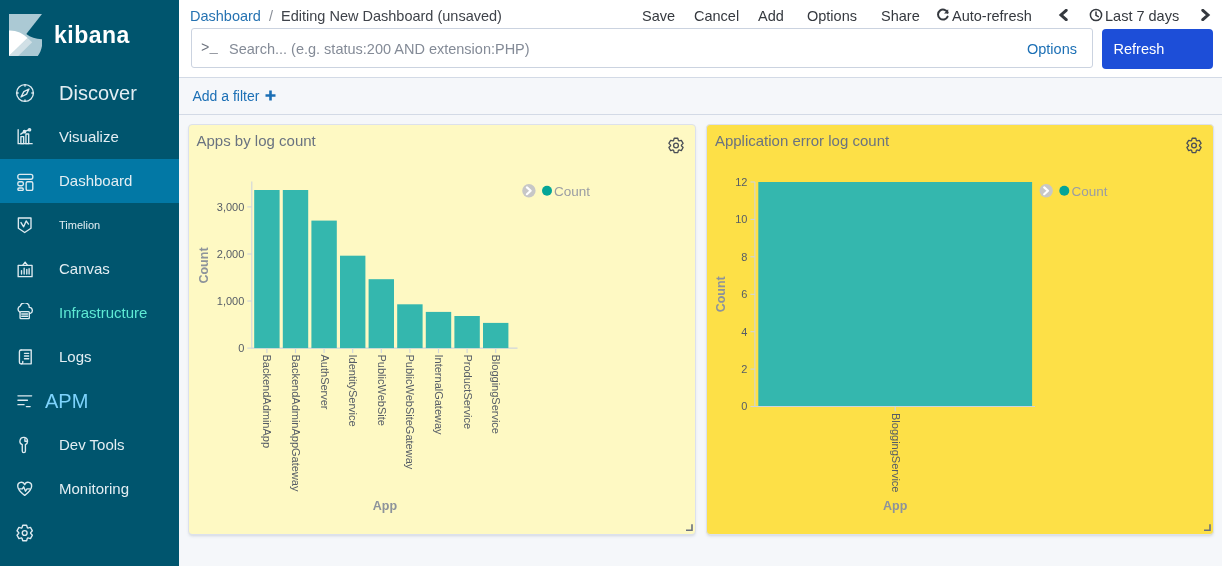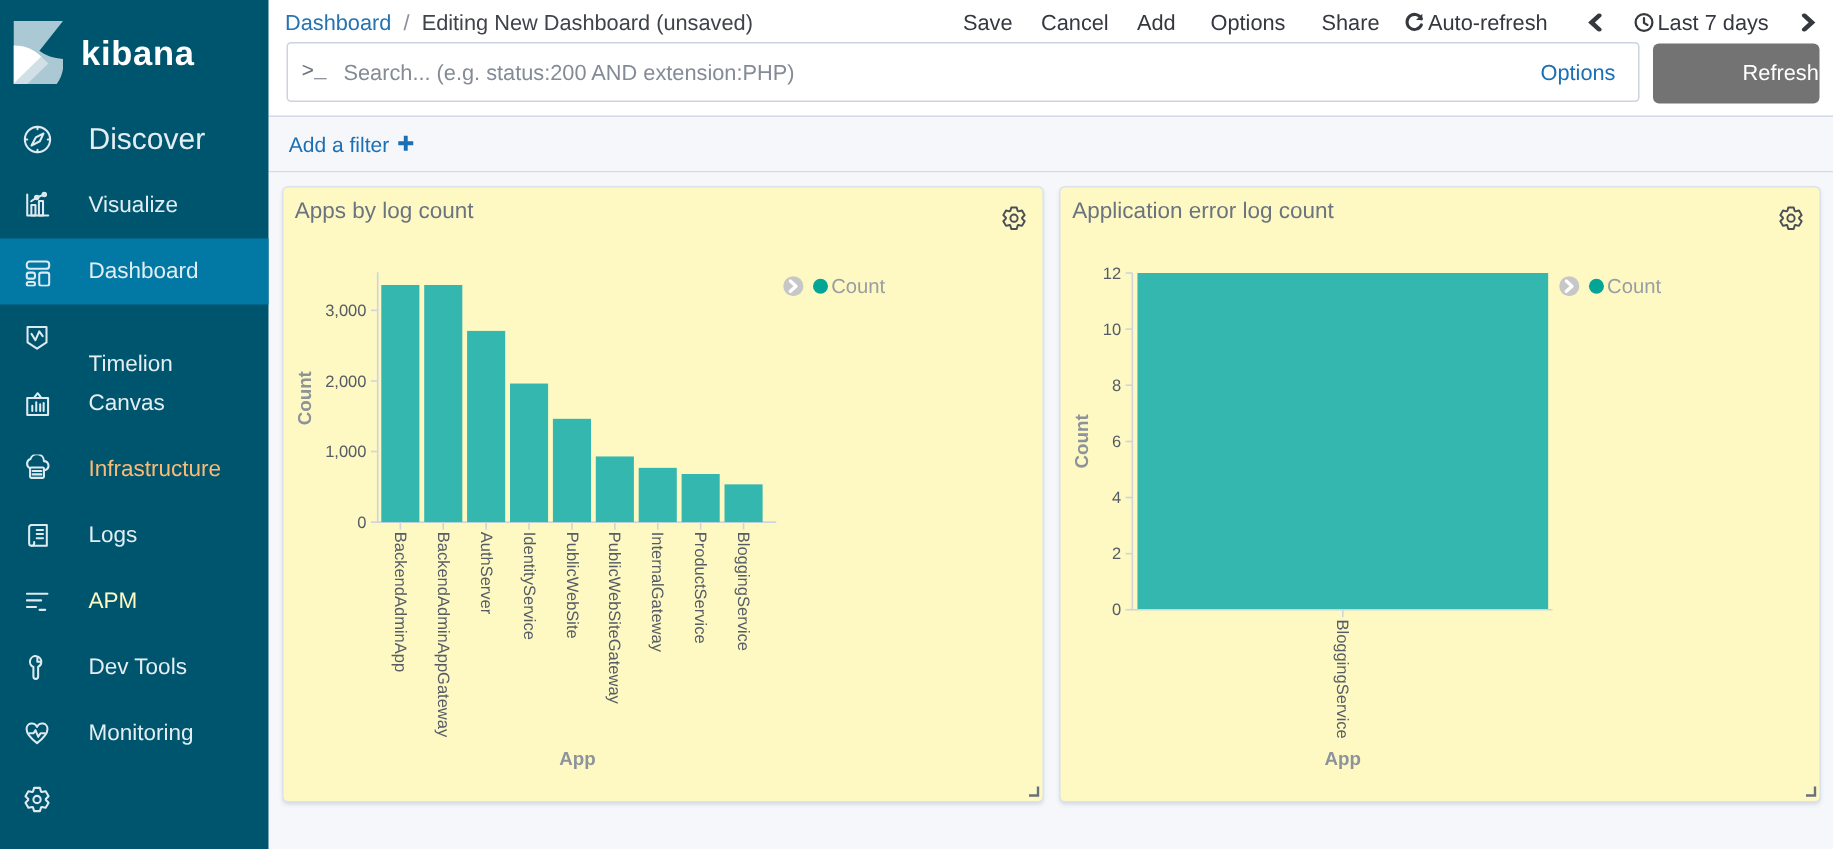--- a/index.html
+++ b/index.html
@@ -30,21 +30,21 @@
     <path d="M7,4 L7,7.3 L9.3,8.6" stroke="#35393F" fill="none" stroke-linecap="round" stroke-width="1.5"></path>
   </svg>
 <svg style="position:absolute;left:1200px;top:9px" width="11" height="12" viewBox="0 0 11 12">
     <path d="M2.8,1.3 L8,6 L2.8,10.7" stroke="#35393F" fill="none" stroke-linecap="round" stroke-width="3"></path>
   </svg>
 
 <div class="abs" style="left:190.5px;top:28px;width:902px;height:40px;background:#fff;border:1px solid #CBD3E0;border-radius:3px;"></div>
 <div class="abs" style="left:201px;top:40px;font-size:14px;color:#6D737E;font-family:'Liberation Mono',monospace;">&gt;_</div>
 <div class="abs" style="left:229px;top:41px;font-size:14.5px;color:#848B97;">Search... (e.g. status:200 AND extension:PHP)</div>
 <div class="abs" style="left:1027px;top:41px;font-size:14.5px;color:#1B6FB5;">Options</div>
-<div class="abs" style="left:1101.5px;top:28.5px;width:111px;height:40px;background:#737373;border-radius:4px;color:#fff;font-size:14.5px;text-align:right;line-height:40px;padding-left:12px;">Refresh</div>
+<div class="abs" style="left:1101.5px;top:28.5px;width:111px;height:40px;background:#1d4ed8;border-radius:4px;color:#fff;font-size:14.5px;text-align:left;line-height:40px;padding-left:12px;">Refresh</div>
 
 <div class="abs" style="left:192.5px;top:88px;font-size:14px;color:#1B6FB5;">Add a filter <svg width="11" height="11" viewBox="0 0 11 11" style="margin-left:2px">
       <path d="M5.5,0.5 L5.5,10.5 M0.5,5.5 L10.5,5.5" stroke="#1B6FB5" stroke-width="2.6"></path>
     </svg></div>
 
 <div style="position:absolute;left:187.5px;top:123.5px;width:508.6px;height:411.5px;background:#fef9c3;border:1px solid #DCE1EC;border-radius:4px;box-shadow:0 2px 3px -1px rgba(120,135,160,0.3);">
 <div style="position:absolute;left:8px;top:7px;font-size:15px;color:#6A7380;">Apps by log count</div>
 <svg style="position:absolute;right:11.5px;top:12.5px" width="16" height="17" viewBox="0 0 16 16.5">
       <path d="M5.55,3.39 L6.21,1.02 L9.79,1.02 L10.45,3.39 L10.94,3.67 L13.32,3.06 L15.11,6.16 L13.39,7.92 L13.39,8.48 L15.11,10.24 L13.32,13.34 L10.94,12.73 L10.45,13.01 L9.79,15.38 L6.21,15.38 L5.55,13.01 L5.06,12.73 L2.68,13.34 L0.89,10.24 L2.61,8.48 L2.61,7.92 L0.89,6.16 L2.68,3.06 L5.06,3.67 Z" stroke="#4A4F57" stroke-width="1.3" fill="none" stroke-linejoin="round"></path>
       <circle cx="8" cy="8.2" r="2.4" stroke="#4A4F57" stroke-width="1.3" fill="none"></circle>
@@ -88,21 +88,21 @@
       <text transform="translate(304.1,230.5) rotate(90)" font-size="11" fill="#555C66">BloggingService</text>
       <text transform="translate(19.5,141.5) rotate(-90)" font-size="12.5" font-weight="bold" fill="#8D939B" text-anchor="middle">Count</text>
       <text x="197" y="386" font-size="12.5" font-weight="bold" fill="#8D939B" text-anchor="middle">App</text>
       <circle cx="340.90000000000003" cy="66.8" r="6.7" fill="#C7C7C7"></circle>
       <path d="M338.90000000000003,63.4 L342.7,66.8 L338.90000000000003,70.2" fill="none" stroke="#FFFFFF" stroke-width="2.2" stroke-linecap="round" stroke-linejoin="round"></path>
       <circle cx="359.0" cy="66.8" r="5" fill="#04A597"></circle>
       <text x="366.1" y="71.5" font-size="13.5" fill="#9A9DA3">Count</text>
 <path d="M498,406.3 L504,406.3 L504,400.3" stroke="#69707D" stroke-width="1.6" fill="none"></path>
     </svg>
 </div>
-<div style="position:absolute;left:705.9px;top:123.5px;width:508.6px;height:411.5px;background:#fef9c3;border:1px solid #DCE1EC;border-radius:4px;box-shadow:0 2px 3px -1px rgba(120,135,160,0.3);">
+<div style="position:absolute;left:705.9px;top:123.5px;width:508.6px;height:411.5px;background:#fde047;border:1px solid #DCE1EC;border-radius:4px;box-shadow:0 2px 3px -1px rgba(120,135,160,0.3);">
 <div style="position:absolute;left:8px;top:7px;font-size:15px;color:#6A7380;">Application error log count</div>
 <svg style="position:absolute;right:11.5px;top:12.5px" width="16" height="17" viewBox="0 0 16 16.5">
       <path d="M5.55,3.39 L6.21,1.02 L9.79,1.02 L10.45,3.39 L10.94,3.67 L13.32,3.06 L15.11,6.16 L13.39,7.92 L13.39,8.48 L15.11,10.24 L13.32,13.34 L10.94,12.73 L10.45,13.01 L9.79,15.38 L6.21,15.38 L5.55,13.01 L5.06,12.73 L2.68,13.34 L0.89,10.24 L2.61,8.48 L2.61,7.92 L0.89,6.16 L2.68,3.06 L5.06,3.67 Z" stroke="#4A4F57" stroke-width="1.3" fill="none" stroke-linejoin="round"></path>
       <circle cx="8" cy="8.2" r="2.4" stroke="#4A4F57" stroke-width="1.3" fill="none"></circle>
     </svg>
 <svg style="position:absolute;left:-1px;top:-1px" width="507" height="410" viewBox="0 0 507 410" font-family="Liberation Sans, sans-serif">
       <rect x="52.3" y="58" width="273.8" height="224.5" fill="#34B7AE"></rect>
       <path d="M48.9,58 L48.9,282.5 L329,282.5" stroke="#D0D5DD" stroke-width="1.1" fill="none"></path>
       <line x1="44.4" y1="282.5" x2="48.9" y2="282.5" stroke="#D0D5DD" stroke-width="1.1"></line>
       <text x="41.4" y="286.3" font-size="11" fill="#555C66" text-anchor="end">0</text>
@@ -165,51 +165,51 @@
         <rect x="10.6" y="10.2" width="6.3" height="8.3" rx="1.4" stroke="#DDEAF0" stroke-width="1.3" fill="none" stroke-linecap="round" stroke-linejoin="round"></rect>
         <rect x="2.7" y="16.2" width="5.2" height="2.3" rx="1.1" stroke="#DDEAF0" stroke-width="1.3" fill="none" stroke-linecap="round" stroke-linejoin="round"></rect>
       </svg>
       <div style="position:absolute;left:59px;top:0;height:44px;line-height:44px;font-size:15px;color:#E3EEF3;">Dashboard</div>
     </div>
 <div style="position:absolute;left:0;top:203px;width:179px;height:44px;">
       <svg style="position:absolute;left:15px;top:12px" width="20" height="20" viewBox="0 0 19 19">
         <path d="M3.2,2.8 L15.2,2.8 L15.2,12.6 L9.2,16.6 L3.2,12.6 Z" stroke="#DDEAF0" stroke-width="1.3" fill="none" stroke-linecap="round" stroke-linejoin="round"></path>
         <path d="M5.7,7.2 L8.2,11.2 L10.6,5.6 L12.8,8.6" stroke="#DDEAF0" stroke-width="1.3" fill="none" stroke-linecap="round" stroke-linejoin="round"></path>
       </svg>
-      <div style="position:absolute;left:59px;top:0;height:44px;line-height:44px;font-size:15px;color:#E3EEF3;margin-top:18px;">Timelion</div>
+      <div style="position:absolute;left:59px;top:0;height:44px;line-height:44px;font-size:11px;color:#E3EEF3;">Timelion</div>
     </div>
 <div style="position:absolute;left:0;top:247px;width:179px;height:44px;">
       <svg style="position:absolute;left:15px;top:12px" width="20" height="20" viewBox="0 0 19 19">
         <rect x="3" y="6" width="13.2" height="10.8" stroke="#DDEAF0" stroke-width="1.3" fill="none" stroke-linecap="round" stroke-linejoin="round"></rect>
         <path d="M7.3,6 L9.6,3 L11.9,6" stroke="#DDEAF0" stroke-width="1.3" fill="none" stroke-linecap="round" stroke-linejoin="round"></path>
         <path d="M6.2,14.2 L6.2,11 M8.7,14.2 L8.7,8.8 M11.2,14.2 L11.2,10 M13.4,14.2 L13.4,9.2" stroke="#DDEAF0" stroke-width="1.3" fill="none" stroke-linecap="round" stroke-linejoin="round"></path>
       </svg>
       <div style="position:absolute;left:59px;top:0;height:44px;line-height:44px;font-size:15px;color:#E3EEF3;">Canvas</div>
     </div>
 <div style="position:absolute;left:0;top:291px;width:179px;height:44px;">
       <svg style="position:absolute;left:15px;top:12px" width="20" height="20" viewBox="0 0 19 19">
         <path d="M4.6,8.6 A3.1,3.1 0 0 1 5,2.9 A4.4,4.4 0 0 1 13.6,4.2 A2.9,2.9 0 0 1 14.6,9.8" stroke="#DDEAF0" stroke-width="1.3" fill="none" stroke-linecap="round" stroke-linejoin="round"></path>
         <rect x="4.8" y="8.2" width="8.8" height="6.6" rx="0.8" stroke="#DDEAF0" stroke-width="1.3" fill="none" stroke-linecap="round" stroke-linejoin="round"></rect>
         <path d="M6.4,10.4 L12,10.4 M6.4,12.6 L12,12.6" stroke="#DDEAF0" stroke-width="1.3" fill="none" stroke-linecap="round" stroke-linejoin="round"></path>
       </svg>
-      <div style="position:absolute;left:59px;top:0;height:44px;line-height:44px;font-size:15px;color:#fdba74;">Infrastructure</div>
+      <div style="position:absolute;left:59px;top:0;height:44px;line-height:44px;font-size:15px;color:#5eead4;">Infrastructure</div>
     </div>
 <div style="position:absolute;left:0;top:335px;width:179px;height:44px;">
       <svg style="position:absolute;left:15px;top:12px" width="20" height="20" viewBox="0 0 19 19">
         <path d="M5.8,2.8 L15.4,2.8 L15.4,16 L5.8,16" stroke="#DDEAF0" stroke-width="1.3" fill="none" stroke-linecap="round" stroke-linejoin="round"></path>
         <path d="M5.8,2.8 A1.6,1.6 0 0 0 4.2,4.4 L4.2,14.4 A1.6,1.6 0 0 0 5.8,16 A1.6,1.6 0 0 0 7.4,14.4 L7.4,13.6" stroke="#DDEAF0" stroke-width="1.3" fill="none" stroke-linecap="round" stroke-linejoin="round"></path>
         <path d="M9,6 L13,6 M9,8.6 L13,8.6 M9,11.2 L13,11.2" stroke="#DDEAF0" stroke-width="1.3" fill="none" stroke-linecap="round" stroke-linejoin="round"></path>
       </svg>
       <div style="position:absolute;left:59px;top:0;height:44px;line-height:44px;font-size:15px;color:#E3EEF3;">Logs</div>
     </div>
 <div style="position:absolute;left:0;top:379px;width:179px;height:44px;">
       <svg style="position:absolute;left:15px;top:12px" width="20" height="20" viewBox="0 0 19 19">
         <path d="M2.8,4.6 L15.8,4.6 M2.8,8.8 L11.8,8.8 M2.8,13 L8.6,13 M10.8,14.8 L14.4,14.8" stroke="#DDEAF0" stroke-width="1.3" fill="none" stroke-linecap="round" stroke-linejoin="round"></path>
       </svg>
-      <div style="position:absolute;left:59px;top:0;height:44px;line-height:44px;font-size:15px;color:#fef9c3;">APM</div>
+      <div style="position:absolute;left:45px;top:0;height:44px;line-height:44px;font-size:20px;color:#7dd3fc;">APM</div>
     </div>
 <div style="position:absolute;left:0;top:423px;width:179px;height:44px;">
       <svg style="position:absolute;left:15px;top:12px" width="20" height="20" viewBox="0 0 19 19">
         <path d="M11.9,5.9 A3.6,3.6 0 1 0 6.9,9.2 L6.9,15.2 A1.5,1.5 0 0 0 9.9,15.2 L9.9,9.2 A3.6,3.6 0 0 0 11.9,5.9 L9.4,5.9 L9.4,3.4" stroke="#DDEAF0" stroke-width="1.3" fill="none" stroke-linecap="round" stroke-linejoin="round"></path>
       </svg>
       <div style="position:absolute;left:59px;top:0;height:44px;line-height:44px;font-size:15px;color:#E3EEF3;">Dev Tools</div>
     </div>
 <div style="position:absolute;left:0;top:467px;width:179px;height:44px;">
       <svg style="position:absolute;left:15px;top:12px" width="20" height="20" viewBox="0 0 19 19">
         <path d="M9.2,15.6 C4.6,12 2.6,9.2 2.6,6.8 A3.4,3.4 0 0 1 9.2,5.4 A3.4,3.4 0 0 1 15.8,6.8 C15.8,9.2 13.8,12 9.2,15.6 Z" stroke="#DDEAF0" stroke-width="1.3" fill="none" stroke-linecap="round" stroke-linejoin="round"></path>

